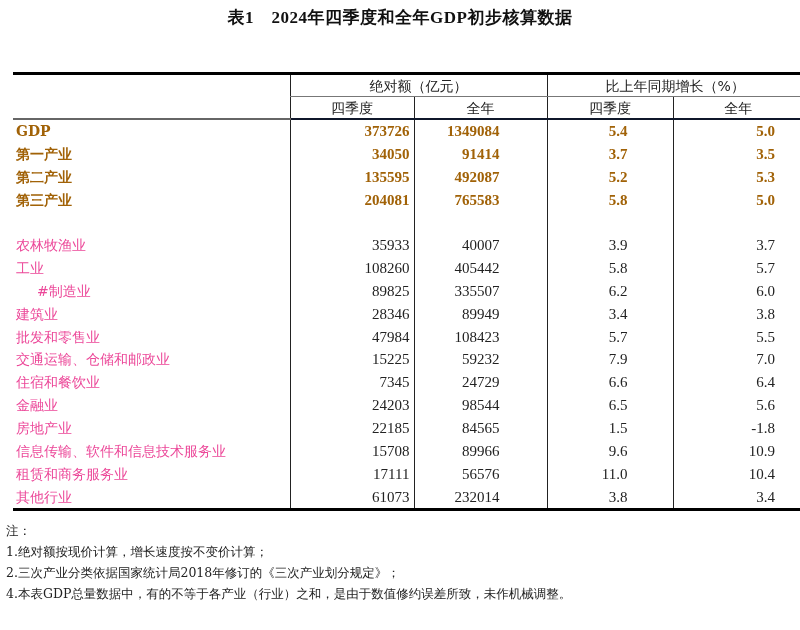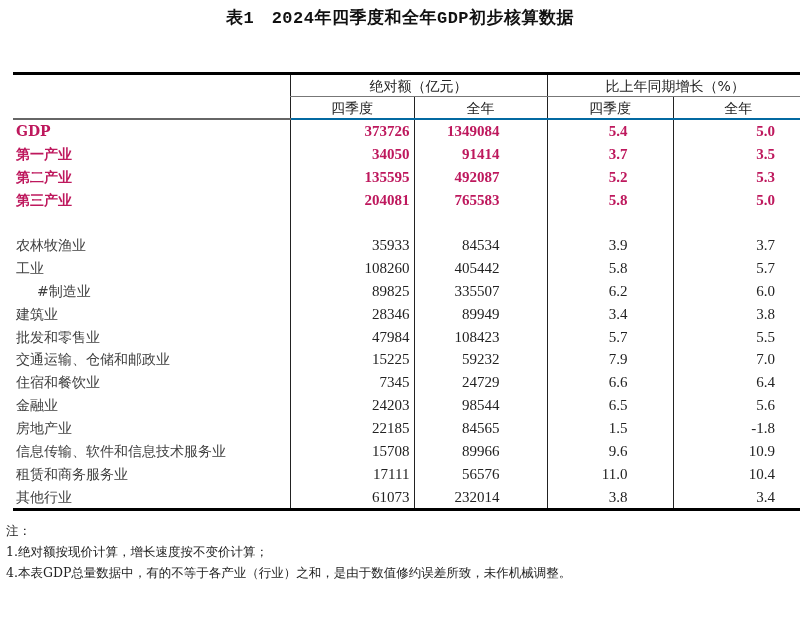--- a/index.html
+++ b/index.html
@@ -1,44 +1,44 @@
 <!DOCTYPE html>
 <html><head>
 <meta charset="utf-8">
 <style>
   html, body { margin: 0; padding: 0; background: #ffffff; }
   body { width: 800px; height: 630px; position: relative; overflow: hidden;
          font-family: "DejaVu Serif", "Liberation Serif", serif; color: #111; }
   .title { position: absolute; top: 6px; left: 0; width: 800px; text-align: center;
-           font-family: Liberation Mono, monospace; font-weight: bold;
+           font-family: Liberation Serif, serif; font-weight: bold;
            font-size: 17px; letter-spacing: 0.5px; }
   table.gdp { position: absolute; top: 72px; left: 13px; width: 790px;
               border-collapse: collapse; table-layout: fixed; }
   table.gdp col.c0 { width: 277px; }
   table.gdp col.c1 { width: 124px; }
   table.gdp col.c2 { width: 133px; }
   table.gdp col.c3 { width: 126px; }
   table.gdp col.c4 { width: 130px; }
   table.gdp thead tr.h1 td { border-top: 3px solid #000; height: 21px; }
   table.gdp thead td { font-family: "DejaVu Sans", "Liberation Sans", sans-serif;
               font-size: 14px; color: #222; text-align: center; padding: 0;
               line-height: 20px; }
   table.gdp thead tr.h1 td.grp { border-bottom: 1px solid #777; }
-  table.gdp thead tr.h2 td { height: 21px; border-bottom: 2px solid #0369a1; }
+  table.gdp thead tr.h2 td { height: 21px; border-bottom: 2px solid #0f172a; }
   table.gdp td.vl { border-left: 1px solid #222; }
   table.gdp tbody td { padding: 0; height: 22.9px; line-height: 22px; font-size: 14px; }
   table.gdp tbody td.name { font-family: "DejaVu Sans", "Liberation Sans", sans-serif;
-              font-size: 14px; padding-left: 3px; color: #404040; white-space: nowrap; }
+              font-size: 14px; padding-left: 3px; color: #ec4899; white-space: nowrap; }
   table.gdp tbody td.num { text-align: right; font-family: "Liberation Serif", "DejaVu Serif", serif;
               font-size: 15px; color: #222; }
   table.gdp tbody td.n1 { padding-right: 4px; }
   table.gdp tbody td.n2 { padding-right: 47px; }
   table.gdp tbody td.n3 { padding-right: 45px; }
   table.gdp tbody td.n4 { padding-right: 28px; }
-  table.gdp tbody tr.major td { font-weight: bold; color: #be185d; }
+  table.gdp tbody tr.major td { font-weight: bold; color: #a16207; }
   table.gdp tbody tr.major td.name { font-family: "DejaVu Serif", "Liberation Serif", serif; font-size: 14px; }
   table.gdp tbody tr.indent td.name { padding-left: 24px; }
   table.gdp tbody tr.spacer td { height: 22px; }
   table.gdp tbody tr.last td { border-bottom: 3px solid #000; }
   .notes { position: absolute; top: 520px; left: 6px; width: 790px;
            font-family: "DejaVu Serif", "Liberation Serif", serif; font-size: 12.5px;
            color: #222; line-height: 21px; }
   .notes div { white-space: nowrap; }
 </style>
 </head>
@@ -99,21 +99,21 @@
       <tr class="spacer">
         <td></td>
         <td class="vl"></td>
         <td class="vl"></td>
         <td class="vl"></td>
         <td class="vl"></td>
       </tr>
       <tr>
         <td class="name">农林牧渔业</td>
         <td class="num vl n1">35933</td>
-        <td class="num vl n2">84534</td>
+        <td class="num vl n2">40007</td>
         <td class="num vl n3">3.9</td>
         <td class="num vl n4">3.7</td>
       </tr>
       <tr>
         <td class="name">工业</td>
         <td class="num vl n1">108260</td>
         <td class="num vl n2">405442</td>
         <td class="num vl n3">5.8</td>
         <td class="num vl n4">5.7</td>
       </tr>
@@ -186,14 +186,15 @@
         <td class="num vl n2">232014</td>
         <td class="num vl n3">3.8</td>
         <td class="num vl n4">3.4</td>
       </tr>
     </tbody>
 </table>
 
 <div class="notes">
   <div>注：</div>
   <div>1.绝对额按现价计算，增长速度按不变价计算；</div>
+  <div>2.三次产业分类依据国家统计局2018年修订的《三次产业划分规定》；</div>
   <div>4.本表GDP总量数据中，有的不等于各产业（行业）之和，是由于数值修约误差所致，未作机械调整。</div>
 </div>
 
 </body></html>

